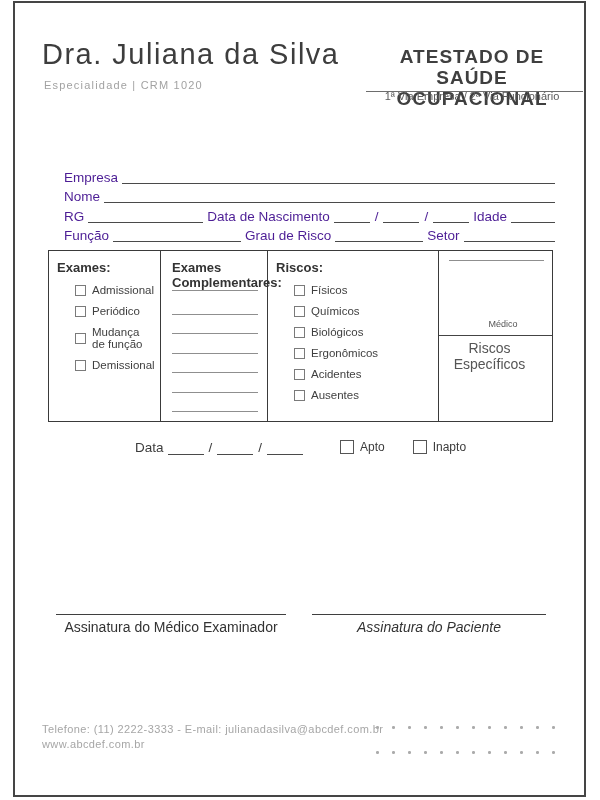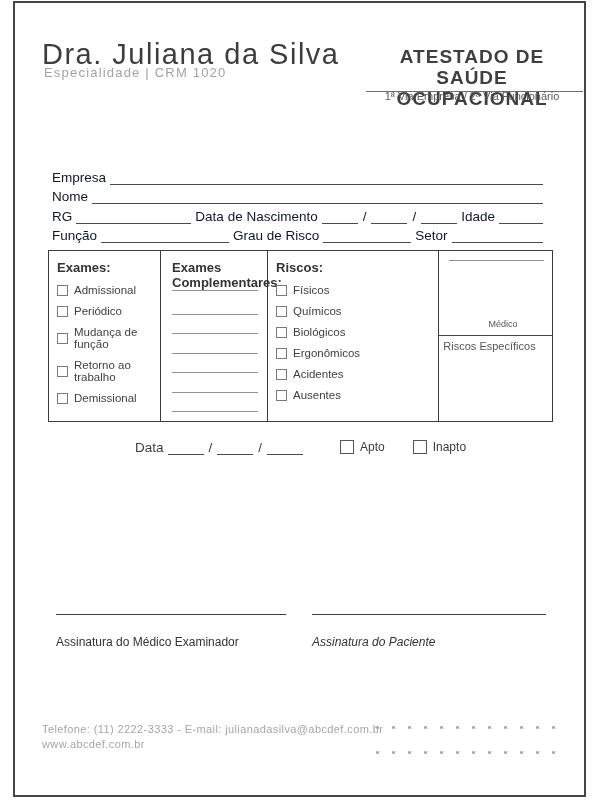--- a/index.html
+++ b/index.html
@@ -5,65 +5,65 @@
   * { margin:0; padding:0; box-sizing:border-box; }
   html,body { width:600px; height:800px; background:#fdfdfd; overflow:hidden;
     font-family:"Liberation Sans", sans-serif; color:#3c3c3c; }
   .page { position:absolute; left:0; top:0; width:600px; height:800px; background:#ffffff; }
   .page-border { position:absolute; left:13px; top:1px; width:573px; height:796px;
     border:2px solid #454545; background:#fff; }
 
   
   .doctor-name { position:absolute; left:42px; top:38px; font-size:29px; font-weight:300;
     letter-spacing:1.5px; color:#3d3d3d; }
-  .specialty { position:absolute; left:44px; top:65px; font-size:13px; font-weight:300;
+  .specialty { position:absolute; left:44px; top:79px; font-size:11px; font-weight:300;
     letter-spacing:1.2px; color:#a2a2a2; }
   .title-block { position:absolute; left:358px; top:46px; width:228px; text-align:center; }
   .title-l1, .title-l2 { font-size:19px; font-weight:bold; letter-spacing:1px; color:#3f3f3f; line-height:21px; }
   .title-underline { position:absolute; left:366px; top:91px; width:217px; height:1px; background:#6d6d6d; }
   .copies-note { position:absolute; left:358px; top:90px; width:228px; text-align:center;
     font-size:11px; color:#5a5a5a; }
 
   
-  .frow { position:absolute; left:52px; width:495px; display:flex; align-items:flex-end;
-    font-size:13.5px; color:#0f172a; height:15px; white-space:nowrap; }
+  .frow { position:absolute; left:64px; width:495px; display:flex; align-items:center;
+    font-size:13.5px; color:#4c1d95; height:15px; white-space:nowrap; }
   .frow .lbl { flex:none; }
   .blank { border-bottom:1px solid #4a4a4a; height:13px; margin:0 4px; flex:1; }
   .blank.fixed { flex:none; }
   .slash { margin:0 1px; }
 
   
   .exam-table { position:absolute; left:48px; top:250px; width:505px; height:172px;
     border:1.5px solid #3a3a3a; display:grid; grid-template-columns:112px 107px 171px 1fr; background:#fff; }
   .cell { position:relative; border-right:1.5px solid #3a3a3a; padding:9px 8px; }
   .cell:last-child { border-right:none; }
   .cell-head { font-size:13px; font-weight:bold; color:#333; }
-  .cbx-item { display:flex; align-items:center; margin-top:9px; font-size:11.5px; color:#3f3f3f; }
+  .cbx-item { display:flex; align-items:center; margin-top:9px; font-size:11.5px; color:#3f3f3f;margin-left:18px; }
   .cbx { width:11px; height:11px; border:1px solid #7a7a7a; background:#fff; margin-right:6px; flex:none; }
   .c3line { position:absolute; left:11px; right:9px; height:1px; background:#8f8f8f; }
   .c3line:nth-of-type(1){top:43px;} .c3line:nth-of-type(2){top:63px;} .c3line:nth-of-type(3){top:82px;}
   .c3line:nth-of-type(4){top:102px;} .c3line:nth-of-type(5){top:121px;} .c3line:nth-of-type(6){top:141px;}
   .c3line:nth-of-type(7){top:160px;}
   .medico-label { position:absolute; left:15px; right:0; top:68px; text-align:center; font-size:9px; color:#555; }
   .medico-divider { position:absolute; left:0; right:0; top:84px; height:1px; background:#444; }
-  .riscos-esp-label { position:absolute; left:0; right:12px; top:89px; text-align:center; font-size:11px; color:#555; }
+  .riscos-esp-label { position:absolute; left:0; right:12px; top:89px; text-align:center; font-size:14px; color:#555; }
   .c4line { position:absolute; left:10px; right:8px; height:1px; background:#8f8f8f; }
   .c4line:nth-of-type(1){top:120px;} .c4line:nth-of-type(2){top:142px;} .c4line:nth-of-type(3){top:162px;}
 
   
   .date-group { position:absolute; left:135px; top:440px; display:flex; align-items:flex-end;
     font-size:13.5px; height:15px; }
   .date-blank { width:36px; flex:none; }
   .apto-group { position:absolute; left:340px; top:440px; display:flex; align-items:center; font-size:12px; }
   .big-cbx { width:14px; height:14px; border:1px solid #555; background:#fff; margin-right:6px; flex:none; }
   .inapto-wrap { margin-left:28px; display:flex; align-items:center; }
 
   
-  .sig { position:absolute; top:614px; border-top:1px solid #3f3f3f; text-align:left;
-    font-size:12px; color:#333; padding-top:20px; }
+  .sig { position:absolute; top:614px; border-top:1px solid #3f3f3f; text-align:center;
+    font-size:14px; color:#333; padding-top:4px; }
   .sig-medico { left:56px; width:230px; }
   .sig-paciente { left:312px; width:234px;font-style:italic; }
 
   
   .footer { position:absolute; left:42px; top:722px; font-size:11px; font-weight:300;
     letter-spacing:0.4px; color:#a6a6a6; line-height:15px; }
   .dots { position:absolute; left:376px; top:726px; width:182px; height:36px; }
   .dot { position:absolute; width:2.5px; height:2.5px; border-radius:50%; background:#ababab; }
 </style>
 </head>
@@ -122,24 +122,20 @@
   <div class="cbx-item">
     <span class="cbx"></span>
     <span>Periódico</span>
   </div>
 
   <div class="cbx-item">
     <span class="cbx"></span>
     <span>Mudança de função</span>
   </div>
 
-  <div class="cbx-item">
-    <span class="cbx"></span>
-    <span>Retorno ao trabalho</span>
-  </div>
 
   <div class="cbx-item">
     <span class="cbx"></span>
     <span>Demissional</span>
   </div>
 </div>
     </div>
     <div class="cell" style="padding-left:11px;">
       <div class="cell-head">Exames Complementares:</div>
       <div class="c3line"></div>

